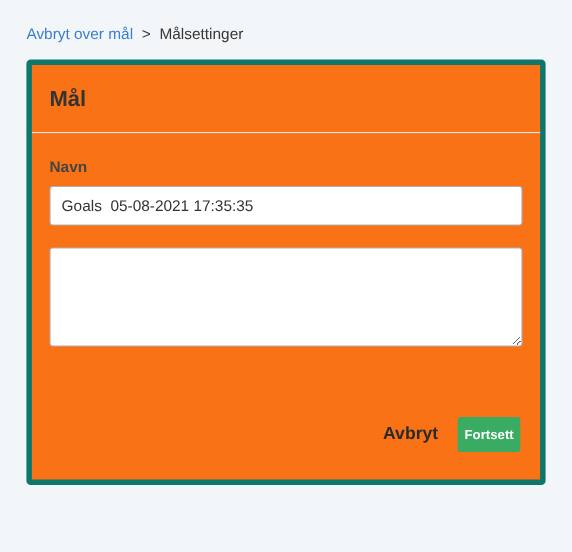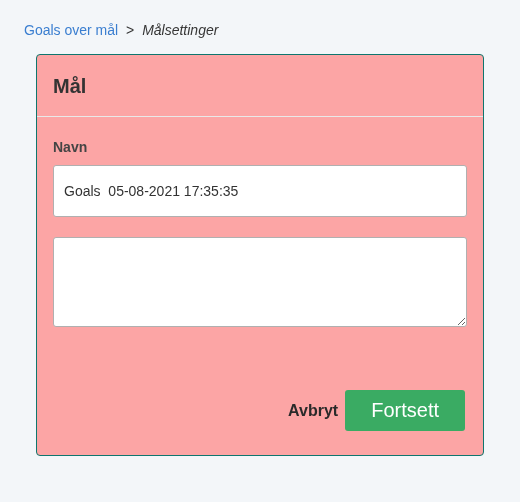--- a/index.html
+++ b/index.html
@@ -18,27 +18,26 @@
     .breadcrumb .link {
       color: #3a7ed0;
       cursor: pointer;
     }
     .breadcrumb .separator {
       color: #363636;
       margin: 0 4px;
     }
     .breadcrumb .current {
       color: #363636;
-      font-style: italic;
     }
     .card {
-      background: #fca5a5;
-      border: 1px solid #0f766e;
+      background: #f97316;
+      border: 5px solid #0f766e;
       border-radius: 4px;
-      margin: 0 36px;
+      margin: 0 24px;
     }
     .card-header {
       padding: 20px 16px 18px 16px;
       border-bottom: 1px solid #e9e9e9;
     }
     .card-header h1 {
       font-size: 20px;
       font-weight: 700;
       color: #333;
     }
@@ -50,21 +49,21 @@
     }
     .field-label {
       display: block;
       font-size: 14px;
       color: #444;
       margin-bottom: 10px;
       font-weight: bold;
     }
     .text-input {
       width: 100%;
-      height: 52px;
+      height: 36px;
       border: 1.5px solid #b0b0b0;
       border-radius: 3px;
       padding: 0 10px;
       font-size: 14px;
       color: #333;
       font-family: inherit;
     }
     .text-area {
       width: 100%;
       height: 90px;
@@ -74,47 +73,47 @@
       font-size: 14px;
       color: #333;
       font-family: inherit;
       resize: both;
     }
     .card-footer {
       padding: 20px 18px 24px 18px;
       display: flex;
       justify-content: flex-end;
       align-items: center;
-      gap: 3px;
+      gap: 14px;
     }
     .btn-cancel {
       background: transparent;
       border: none;
       font-size: 16px;
       font-weight: 700;
       color: #2a2a2a;
       cursor: pointer;
       padding: 8px 4px;
     }
     .btn-continue {
       background: #3aab63;
       border: none;
       border-radius: 3px;
-      font-size: 20px;
-      font-weight: 400;
+      font-size: 12px;
+      font-weight: 700;
       color: #fff;
       cursor: pointer;
-      padding: 9px 26px;
+      padding: 9px 6px;
     }
   </style>
 </head>
 <body>
 
 <div class="breadcrumb">
-  <span class="link">Goals over mål</span>
+  <span class="link">Avbryt over mål</span>
   <span class="separator">&gt;</span>
   <span class="current">Målsettinger</span>
 </div>
 
 <div class="card">
   <div class="card-header">
     <h1>Mål</h1>
   </div>
 
   <div class="card-body">

